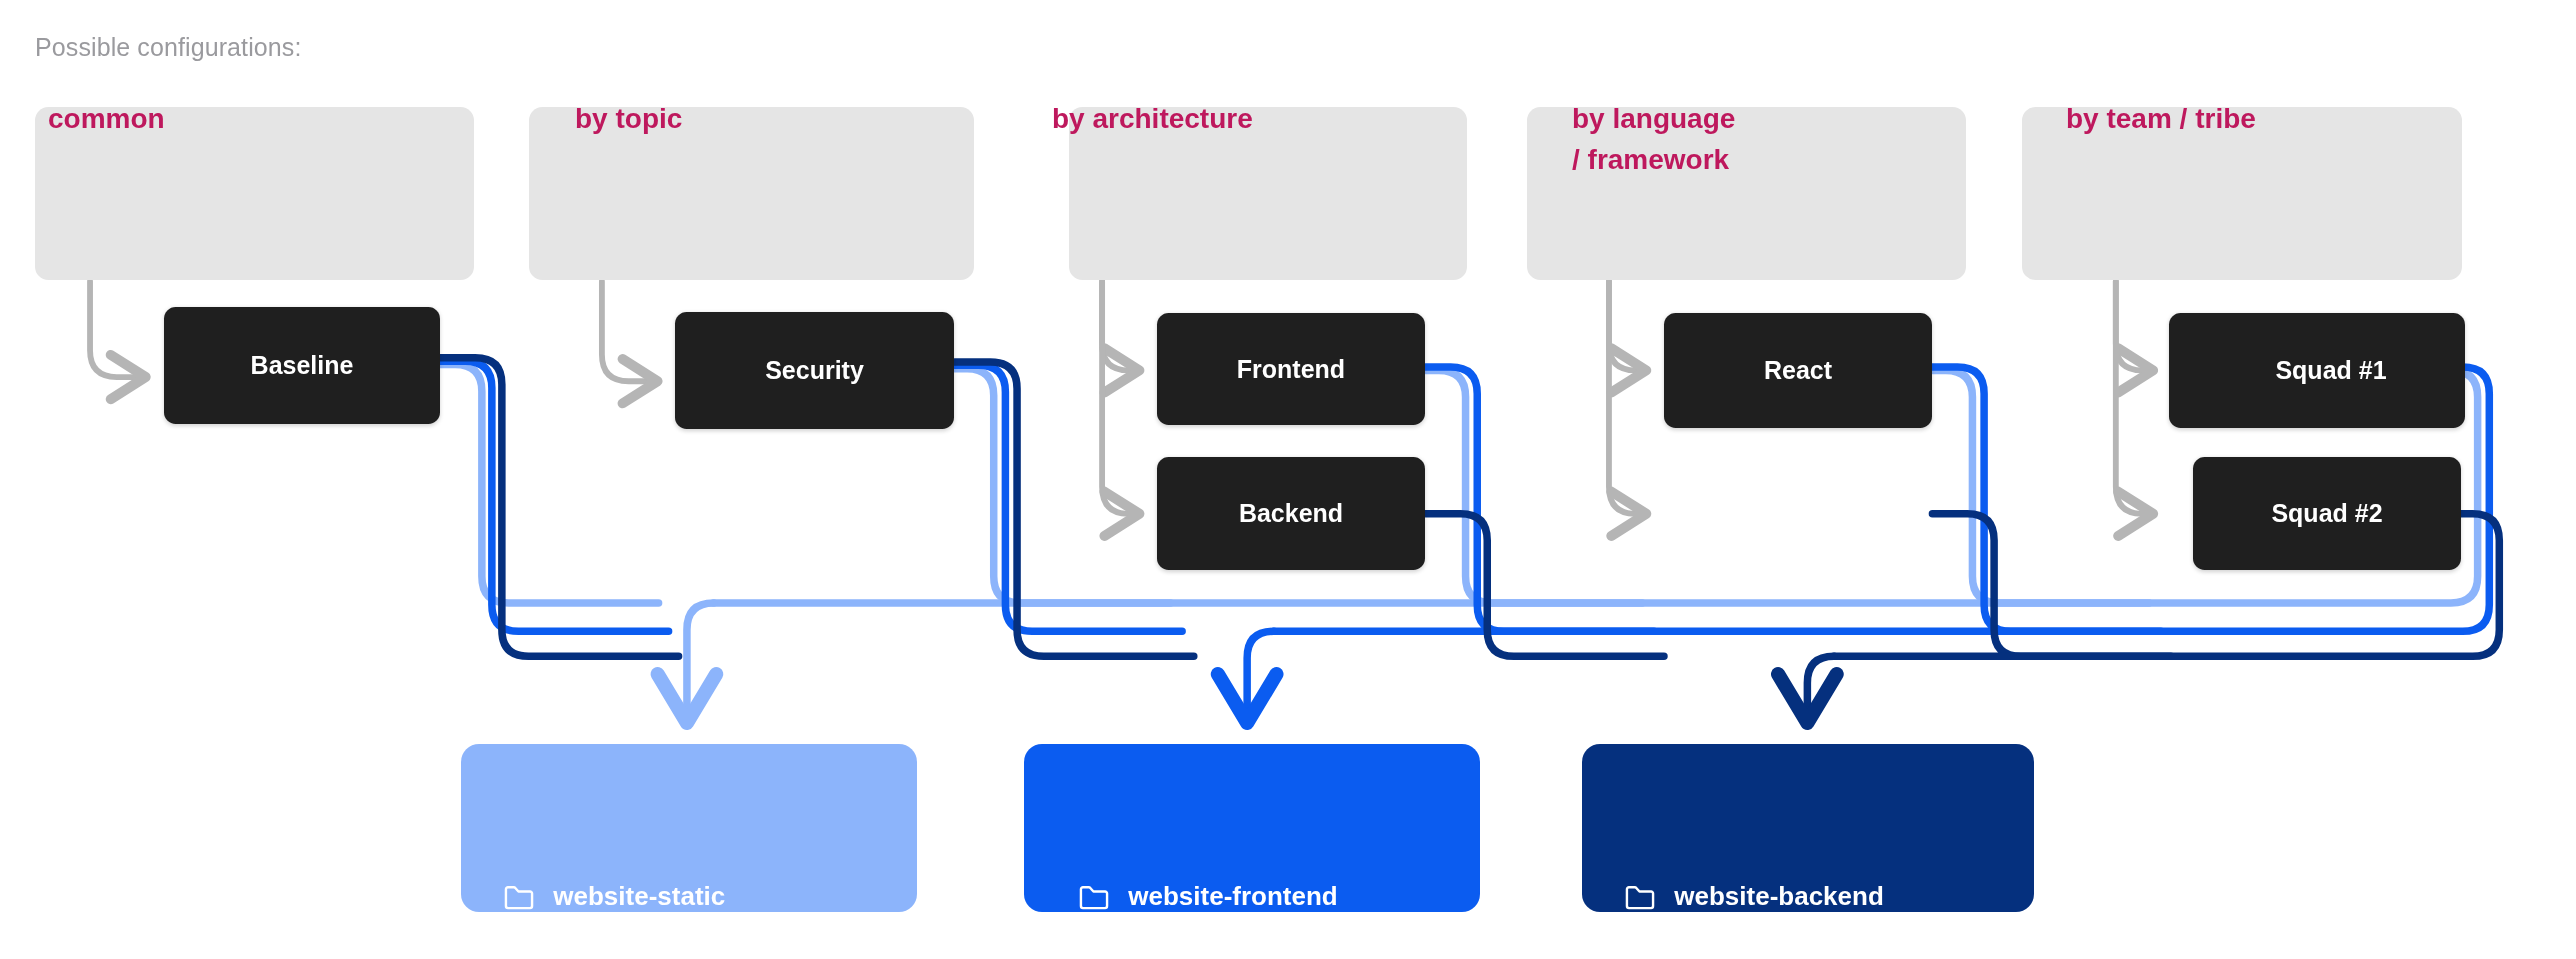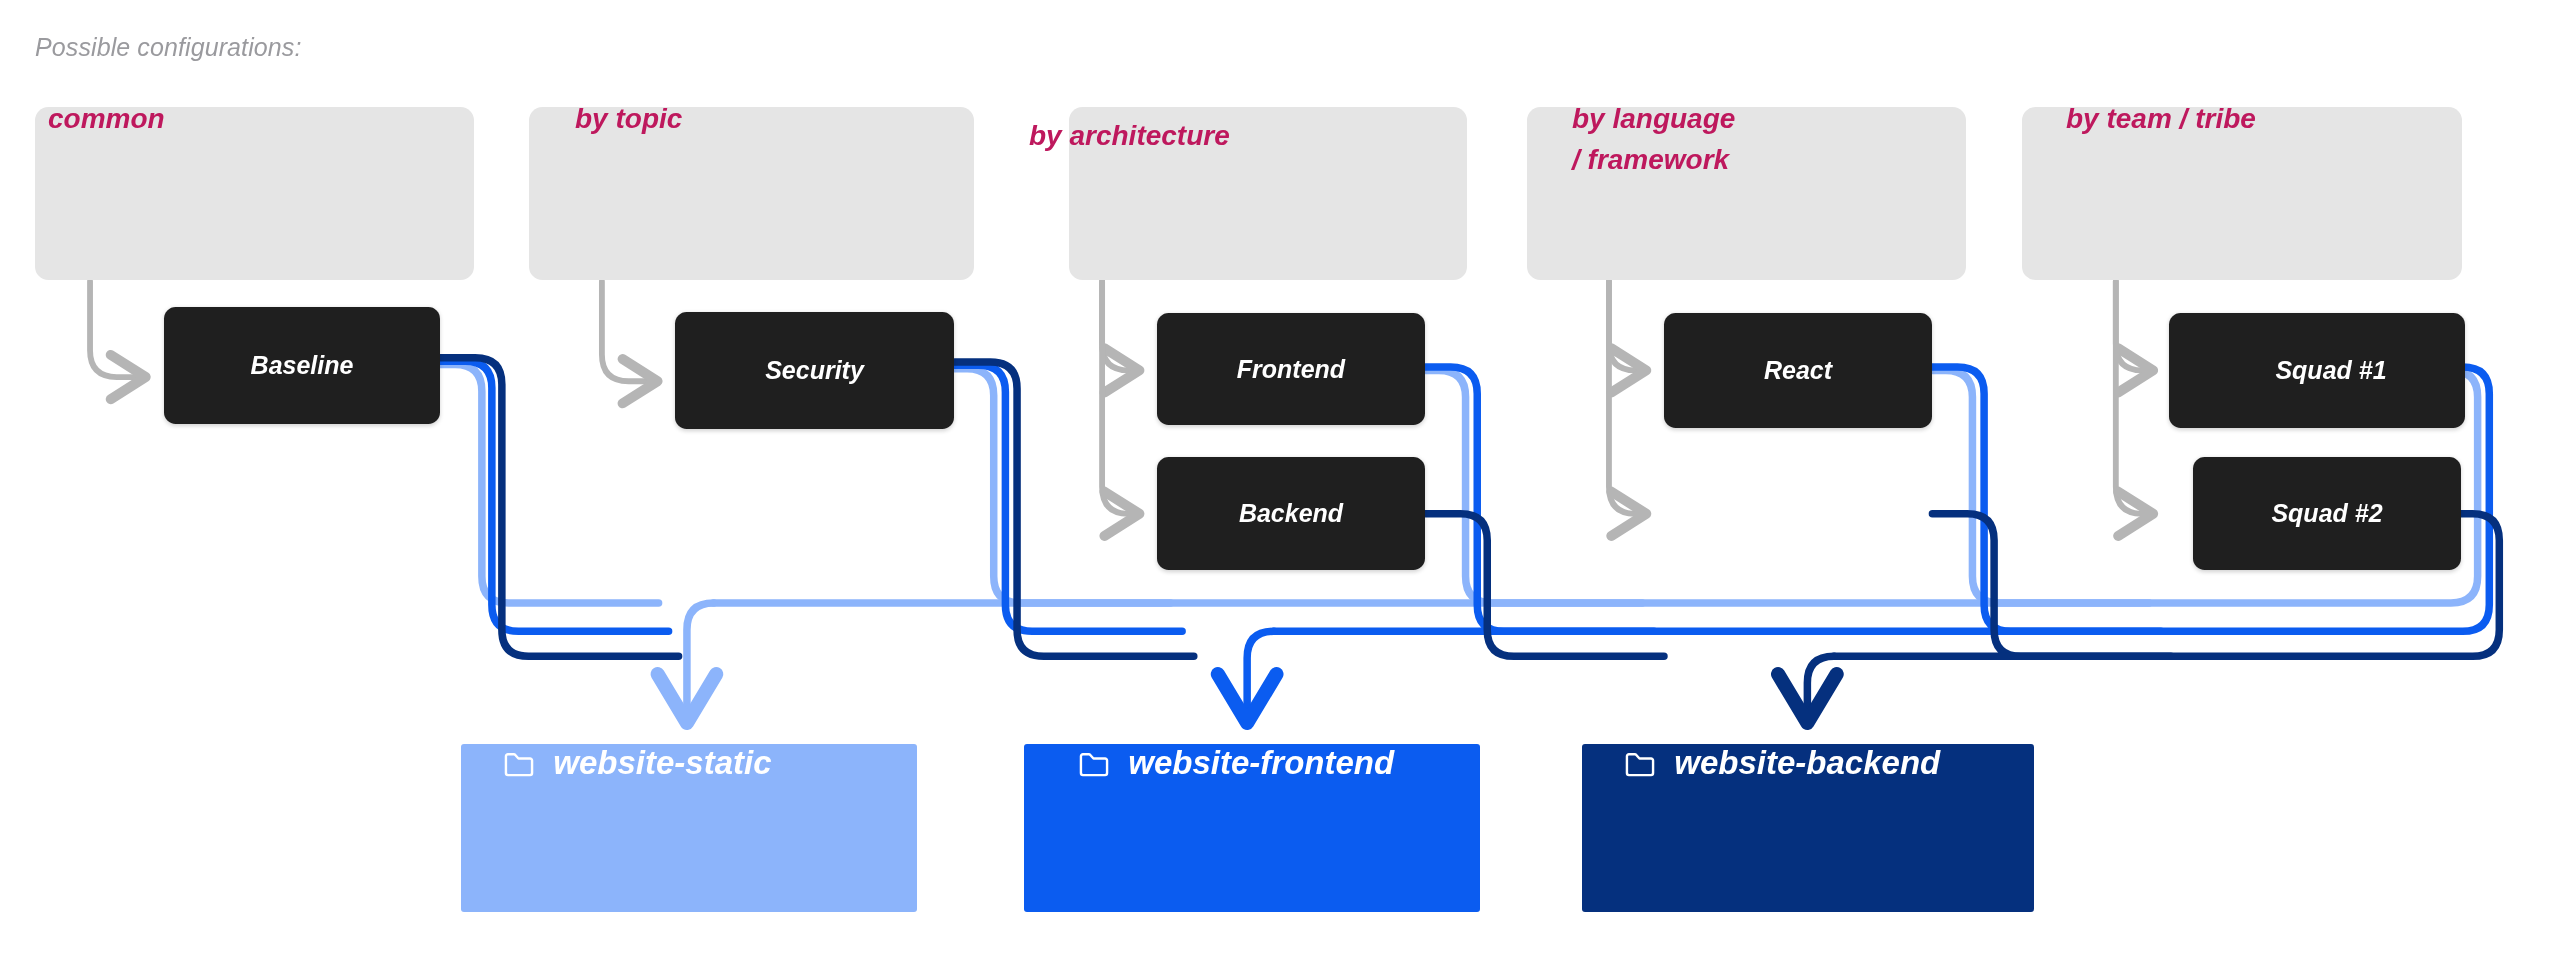--- a/index.html
+++ b/index.html
@@ -1,21 +1,21 @@
 <!DOCTYPE html>
 <html style="font-size:13.3px"><head>
 <meta charset="utf-8">
 <style>
   html,body{margin:0;padding:0;background:#ffffff;}
   body{
     width:2576px;height:960px;
     font-family:"Liberation Sans","DejaVu Sans",sans-serif;
     overflow:hidden;position:relative;
   }
-  #stage{position:absolute;left:0;top:0;width:2576px;height:960px;font-style:italic;}
+  #stage{position:absolute;left:0;top:0;width:2576px;height:960px;}
 
   .caption{
     position:absolute;left:35px;top:33px;
     font-size:25px;color:#9a9a9e;font-weight:400;letter-spacing:0.1px;
   }
 
   .cat-box{
     position:absolute;background:#e5e5e5;border-radius:13.3px;
   }
   .cat-label{
@@ -25,23 +25,23 @@
   }
 
   .node{
     position:absolute;background:#1f1f1f;border-radius:11.7px;
     display:flex;align-items:center;justify-content:center;
     color:#ffffff;font-size:25px;font-weight:700;
     box-shadow:0 1.7px 4.2px rgba(0,0,0,0.18);
   }
 
   .target{
-    position:absolute;border-radius:3px;
-    display:flex;align-items:flex-start;justify-content:flex-start;
-    color:#ffffff;font-size:33px;font-weight:700;
+    position:absolute;border-radius:18px;
+    display:flex;align-items:flex-end;justify-content:flex-start;
+    color:#ffffff;font-size:26px;font-weight:700;
   }
   .target .inner{display:flex;align-items:center;gap:18.3px;padding-left:42px;}
   .folder{display:block;}
 
   svg.wires{position:absolute;left:0;top:0;width:2576px;height:960px;pointer-events:none;}
 </style>
 </head>
 <body>
 
 <div id="stage">
@@ -103,21 +103,21 @@
     </g>
   </svg>
 
   <div class="cat-box" style="left:35px;top:107px;width:439px;height:173px;"></div>
   <div class="cat-label" style="left:48px;top:98px;">common</div>
 
   <div class="cat-box" style="left:529px;top:107px;width:445px;height:173px;"></div>
   <div class="cat-label" style="left:575px;top:98px;">by topic</div>
 
   <div class="cat-box" style="left:1069px;top:107px;width:398px;height:173px;"></div>
-  <div class="cat-label" style="left:1029px;top:98px;margin-top:17px;">by architecture</div>
+  <div class="cat-label" style="left:1052px;top:98px;">by architecture</div>
 
   <div class="cat-box" style="left:1527px;top:107px;width:439px;height:173px;"></div>
   <div class="cat-label" style="left:1572px;top:98px;">by language
 / framework</div>
 
   <div class="cat-box" style="left:2022px;top:107px;width:440px;height:173px;"></div>
   <div class="cat-label" style="left:2066px;top:98px;">by team / tribe</div>
 
   <div class="node" style="left:164px;top:307px;width:276px;height:117px;">
     <span>Baseline</span>

